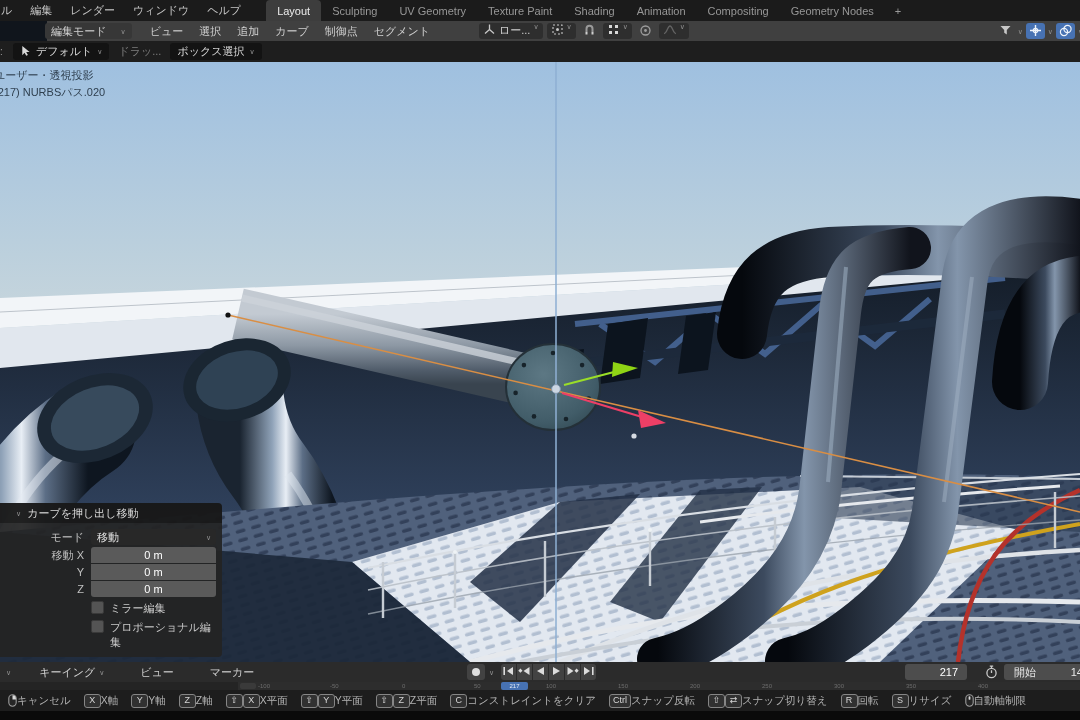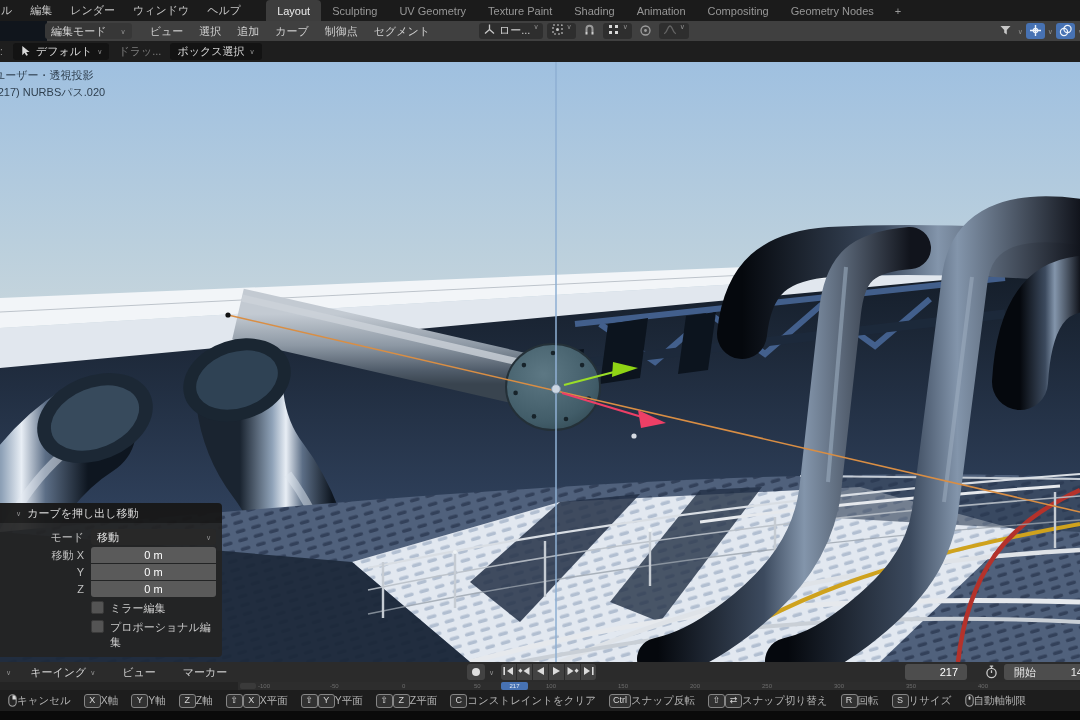--- a/index.html
+++ b/index.html
@@ -48,21 +48,21 @@
          color:#e9e9e9;padding:0 5px 0 6px;gap:5px;}
   .op-dd .chev{margin-left:auto;}
   .op-field{flex:1;background:#5a5a5a;height:16px;display:flex;align-items:center;justify-content:center;color:#fff;}
   .r-top{border-radius:3px 3px 0 0;}
   .r-bot{border-radius:0 0 3px 3px;}
   .op-check{display:flex;align-items:flex-start;margin:4px 0 0 91px;gap:6px;color:#c9c9c9;}
   .op-checkbox{width:11px;height:11px;background:#545454;border:1px solid #3a3a3a;border-radius:2px;flex:none;}
   
   .timeline{position:absolute;left:0;top:662px;width:100%;height:20px;background:#2b2b2b;
             display:flex;align-items:center;font-size:11px;color:#d2d2d2;z-index:40;}
-  .tl-left{display:flex;align-items:center;padding-left:6px;gap:11px;justify-content:flex-end;}
+  .tl-left{display:flex;align-items:center;padding-left:6px;gap:20px;justify-content:flex-end;}
   .tl-menu{padding:0 8px;display:flex;align-items:center;gap:4px;}
   .playback{position:absolute;left:467px;top:2px;display:flex;align-items:center;}
   .pb-rec{width:18px;height:16px;background:#424242;border-radius:3px;display:flex;align-items:center;justify-content:center;}
   .pb-chev{margin:0 7px 0 4px;}
   .pb-group{display:flex;gap:1px;border-radius:3px;overflow:hidden;}
   .pb-btn{width:15px;height:16px;background:#424242;display:flex;align-items:center;justify-content:center;}
   .tl-right{position:absolute;left:905px;top:2px;display:flex;align-items:center;}
   .frame-pill{width:62px;height:16px;background:#4d4d4d;border-radius:3px;color:#fff;display:flex;
               align-items:center;justify-content:flex-end;padding-right:9px;box-sizing:border-box;}
   .tl-clock{margin:0 6px 0 18px;display:flex;align-items:center;}

